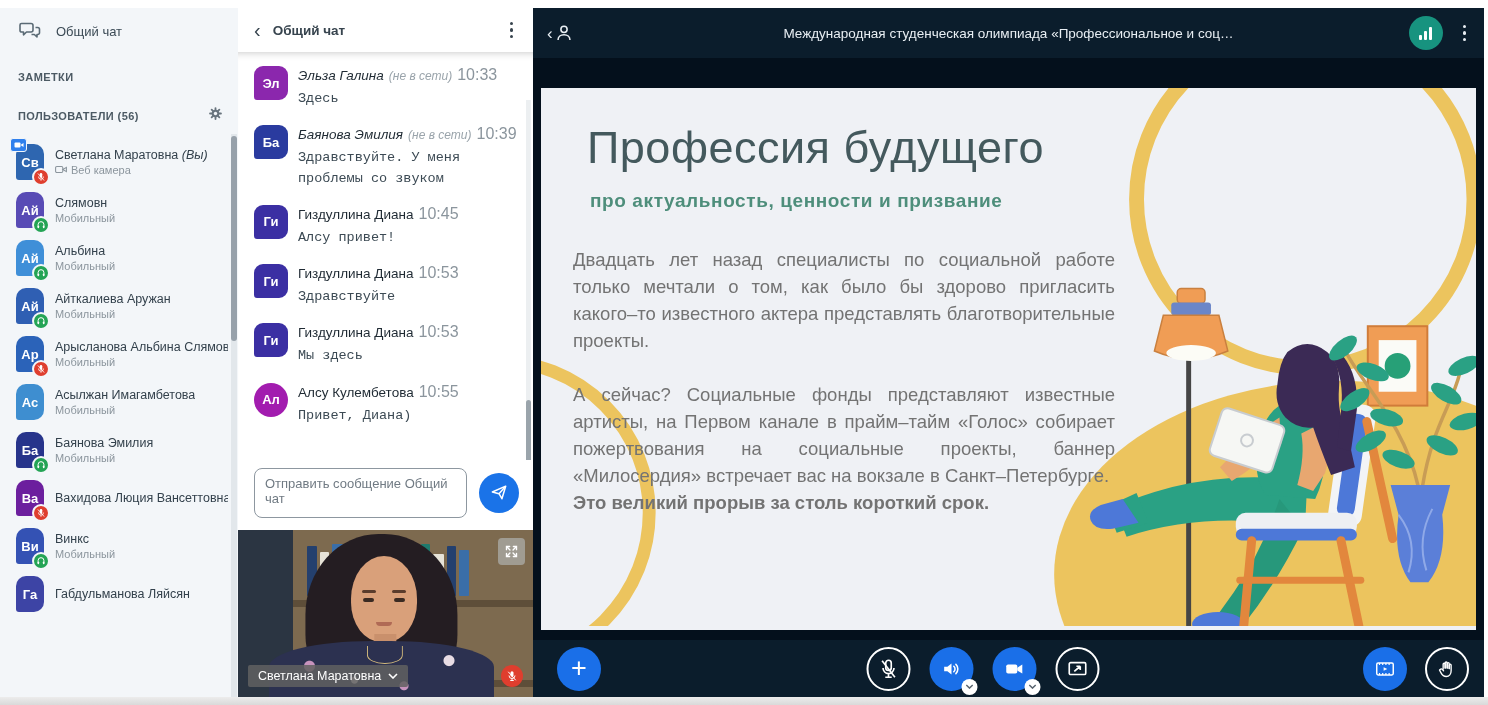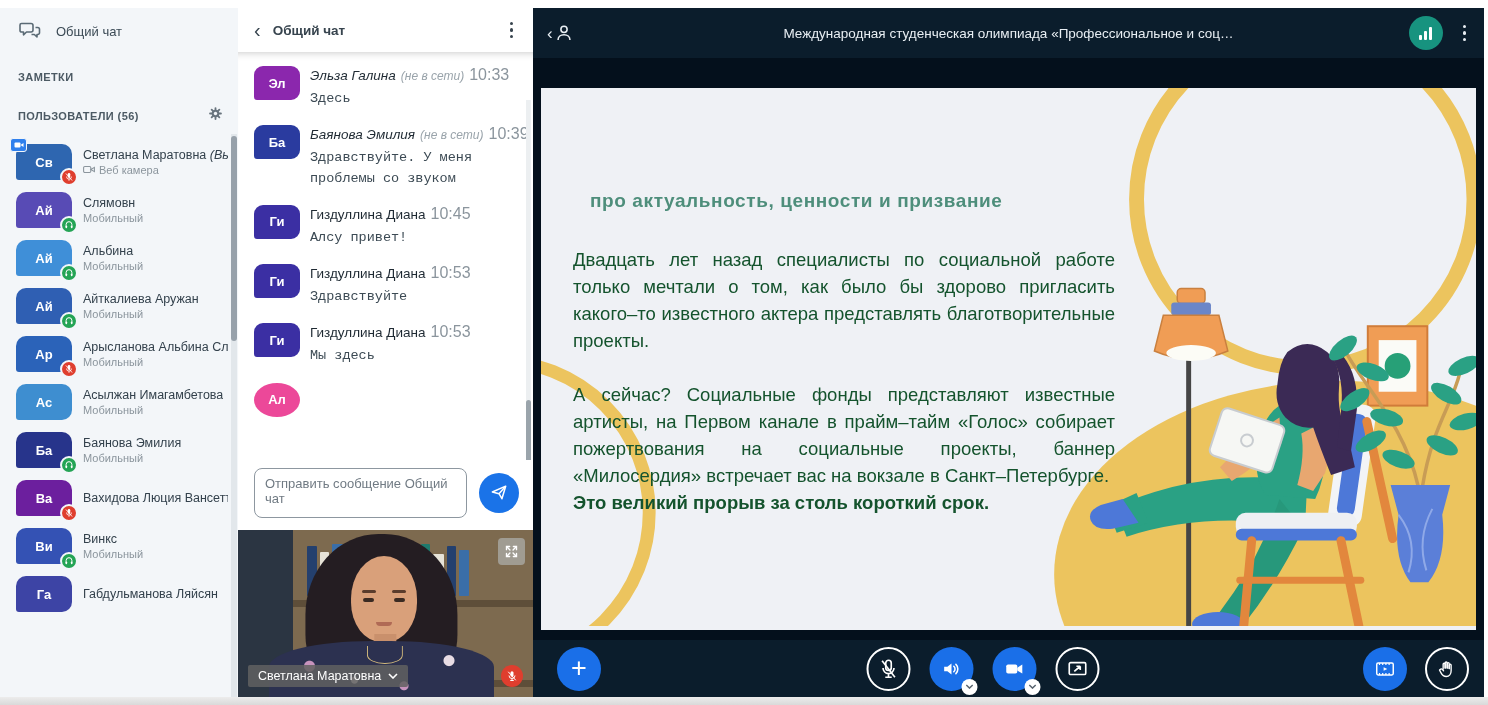--- a/index.html
+++ b/index.html
@@ -10,21 +10,21 @@
 
   
   .sidebar{width:238px;background:#f3f6f9;display:flex;flex-direction:column;position:relative;flex:none;}
   .section-header{font-size:11px;font-weight:bold;color:#4c5a64;padding:16px 18px 6px;letter-spacing:.4px;}
   .side-item{display:flex;align-items:center;gap:14px;padding:10px 18px;font-size:13px;color:#3b4a55;cursor:pointer;}
   .side-item svg{flex:none;}
   .users-header{display:flex;align-items:center;justify-content:space-between;padding:16px 14px 8px 18px;}
   .users-header .label{font-size:11px;font-weight:bold;color:#4c5a64;letter-spacing:.4px;}
   .user-list{flex:1;overflow:hidden;position:relative;padding:4px 0;}
   .user-row{display:flex;align-items:center;gap:11px;padding:6px 10px 6px 16px;}
-  .uavatar{position:relative;width:56px;height:36px;border-radius:10px 10px 10px 3px;color:#fff;font-size:13px;font-weight:bold;display:flex;align-items:center;justify-content:center;flex:none;}
+  .uavatar{position:relative;width:28px;height:36px;border-radius:10px 10px 10px 3px;color:#fff;font-size:13px;font-weight:bold;display:flex;align-items:center;justify-content:center;flex:none;}
   .ubadge{position:absolute;right:-6px;bottom:-6px;width:18px;height:18px;border-radius:50%;border:2px solid #f3f6f9;display:none;align-items:center;justify-content:center;}
   .ubadge.listen{background:#24a455;}
   .ubadge.muted{background:#df3e2e;}
   .badge-listen .ubadge.listen{display:flex;}
   .badge-muted .ubadge.muted{display:flex;}
   .ucam{position:absolute;left:-6px;top:-6px;width:17px;height:14px;border-radius:3px;background:#2f80ed;border:1.5px solid #f3f6f9;display:flex;align-items:center;justify-content:center;}
   .user-meta{min-width:0;}
   .user-name{font-size:12.5px;color:#33414c;white-space:nowrap;overflow:hidden;}
   .user-name .you{font-style:italic;}
   .user-sub{font-size:11px;color:#8b959d;display:flex;align-items:center;gap:4px;margin-top:2px;}
@@ -33,21 +33,21 @@
 
   
   .chat{width:295px;background:#fff;display:flex;flex-direction:column;flex:none;position:relative;}
   .chat-header{height:44px;display:flex;align-items:center;gap:12px;padding:0 16px;flex:none;}
   .chat-back{font-size:20px;color:#37444e;line-height:1;cursor:pointer;}
   .chat-title{font-size:13.5px;font-weight:bold;color:#37444e;}
   .vdots{margin-left:auto;display:flex;flex-direction:column;gap:3px;cursor:pointer;padding:4px;}
   .vdots i{width:3.5px;height:3.5px;border-radius:50%;background:#37444e;}
   .messages{flex:1;overflow:hidden;padding:14px 14px 0 16px;box-shadow:inset 0 8px 8px -8px rgba(0,0,0,.25);position:relative;}
   .msg{display:flex;gap:10px;margin-bottom:16px;}
-  .mavatar{width:46px;height:34px;border-radius:9px 9px 9px 3px;color:#fff;font-size:13px;font-weight:bold;display:flex;align-items:center;justify-content:center;flex:none;}
+  .mavatar{width:34px;height:34px;border-radius:9px 9px 9px 3px;color:#fff;font-size:13px;font-weight:bold;display:flex;align-items:center;justify-content:center;flex:none;}
   .msg.round-avatar .mavatar{border-radius:50%;}
   .msg-body{min-width:0;}
   .msg-head{display:flex;align-items:baseline;gap:5px;white-space:nowrap;}
   .msg-sender{font-weight:normal;color:#1f2a33;font-size:13.5px;}
   .msg.offline .msg-sender{font-style:italic;}
   .msg-offline{color:#9aa4ab;font-size:12px;font-style:italic;}
   .msg-time{color:#8b959d;font-size:16px;}
   .msg-text{color:#3c4a54;font-size:13.5px;margin-top:5px;line-height:1.5;font-family:Liberation Mono, monospace;}
   .chat-scroll{position:absolute;top:48px;right:2px;width:5px;height:390px;background:#eceff1;}
   .chat-scroll .thumb{position:absolute;top:300px;width:5px;height:80px;background:#9aa4ab;border-radius:3px;}
@@ -84,21 +84,21 @@
   .topbar-right{margin-left:auto;display:flex;align-items:center;gap:16px;}
   .conn-btn{width:34px;height:34px;border-radius:50%;display:flex;align-items:center;justify-content:center;cursor:pointer;}
   .conn-bars{display:flex;align-items:flex-end;gap:2px;}
   .conn-bars i{width:3px;background:#fff;border-radius:1px;display:block;}
   .vdots.light i{background:#e8eef3;}
 
   .stage{flex:1;position:relative;padding:30px 8px 10px;min-height:0;}
   .slide{position:relative;width:100%;height:100%;background:#eff1f5;overflow:hidden;}
   .slide-title{position:absolute;left:46px;top:34px;font-size:45px;color:#44595d;letter-spacing:.5px;}
   .slide-sub{position:absolute;left:49px;top:102px;font-size:19px;font-weight:bold;color:#4e8e7b;letter-spacing:.6px;}
-  .slide-body{position:absolute;left:32px;top:158px;width:542px;font-size:18.5px;line-height:27px;color:#14532d;text-align:justify;}
+  .slide-body{position:absolute;left:32px;top:158px;width:542px;font-size:18.5px;line-height:27px;color:#737373;text-align:justify;}
   .slide-body p{margin:0 0 27px;}
   .slide-body .bold{font-weight:bold;margin:0;}
   .illu{position:absolute;inset:0;pointer-events:none;}
 
   .notification{position:absolute;left:50%;bottom:8px;transform:translateX(calc(-50% - 70px));height:45px;background:#3b3b3b;color:#fff;font-size:20px;display:flex;align-items:center;gap:9px;padding:0 16px;white-space:nowrap;}
 
   .bottombar{height:57px;background:#0b1d2c;position:relative;flex:none;}
   .circle-btn{width:44px;height:44px;border-radius:50%;display:flex;align-items:center;justify-content:center;border:none;cursor:pointer;position:relative;background:transparent;}
   .circle-btn.filled{background:#1a6fe8;}
   .circle-btn.outline{border:2.5px solid #fff;}
@@ -459,22 +459,30 @@
               <div class="msg-head">
                 <span class="msg-sender">Гиздуллина Диана</span>
 
                 <span class="msg-time">10:53</span>
               </div>
               <div class="msg-text">Мы здесь</div>
             </div>
           </div>
 
           <div class="msg round-avatar">
-            <div class="mavatar msg-av round" style="background: #ec4899;">
+            <div class="mavatar msg-av round" style="background: #a21caf;">
               <span>Ал</span>
+            </div>
+            <div class="msg-body">
+              <div class="msg-head">
+                <span class="msg-sender">Алсу Кулембетова</span>
+
+                <span class="msg-time">10:55</span>
+              </div>
+              <div class="msg-text">Привет, Диана)</div>
             </div>
           </div>
 
         <div class="chat-scroll">
             <div class="thumb"></div>
           </div>
       </div>
       <div class="chat-input-row">
         <textarea class="chat-input" placeholder="Отправить сообщение Общий чат" style=""></textarea>
         <button class="send-btn">
@@ -634,20 +642,21 @@
               <ellipse cx="864" cy="374" rx="17" ry="8" transform="rotate(20 864 374)"></ellipse>
               <ellipse cx="930" cy="280" rx="17" ry="8" transform="rotate(-25 930 280)"></ellipse>
               <ellipse cx="912" cy="308" rx="17" ry="8" transform="rotate(30 912 308)"></ellipse>
               <ellipse cx="932" cy="336" rx="17" ry="8" transform="rotate(-15 932 336)"></ellipse>
               <ellipse cx="908" cy="360" rx="17" ry="8" transform="rotate(25 908 360)"></ellipse>
             </g>
             <path d="M856 400h60l-8 30q5 44-14 68h-18q-18-24-12-68z" fill="#5b7fd8"></path>
             <path d="M864 430q20 26 10 58M898 424q-16 30-6 62" stroke="#8fa9e8" stroke-width="2" fill="none"></path>
           </svg>
 
+          <div class="slide-title">Профессия будущего</div>
           <div class="slide-sub">про актуальность, ценности и призвание</div>
           <div class="slide-body">
             <p>Двадцать лет назад специалисты по социальной работе только мечтали о том, как было бы здорово пригласить какого–то известного актера представлять благотворительные проекты.</p>
             <p style="margin-bottom:0;">А сейчас? Социальные фонды представляют известные артисты, на Первом канале в прайм–тайм «Голос» собирает пожертвования на социальные проекты, баннер «Милосердия» встречает вас на вокзале в Санкт–Петербурге.</p>
             <p class="bold">Это великий прорыв за столь короткий срок.</p>
           </div>
         </div>
 
       </div>
 

